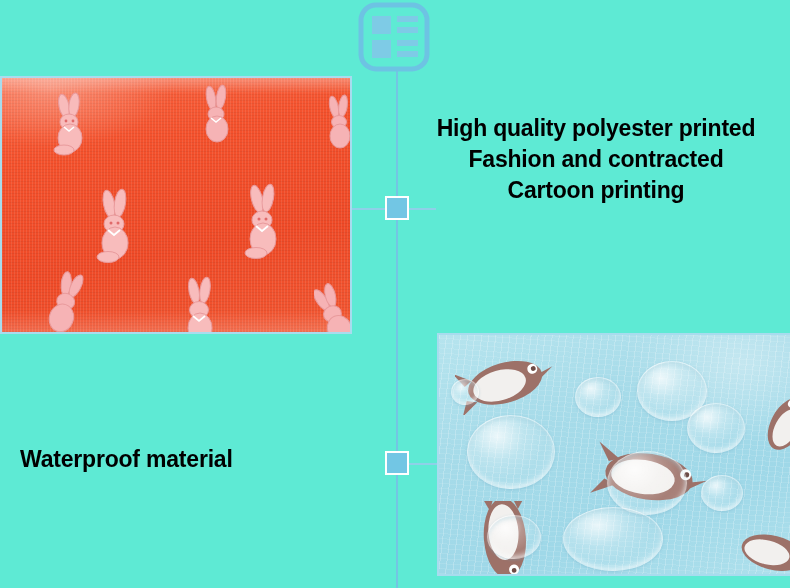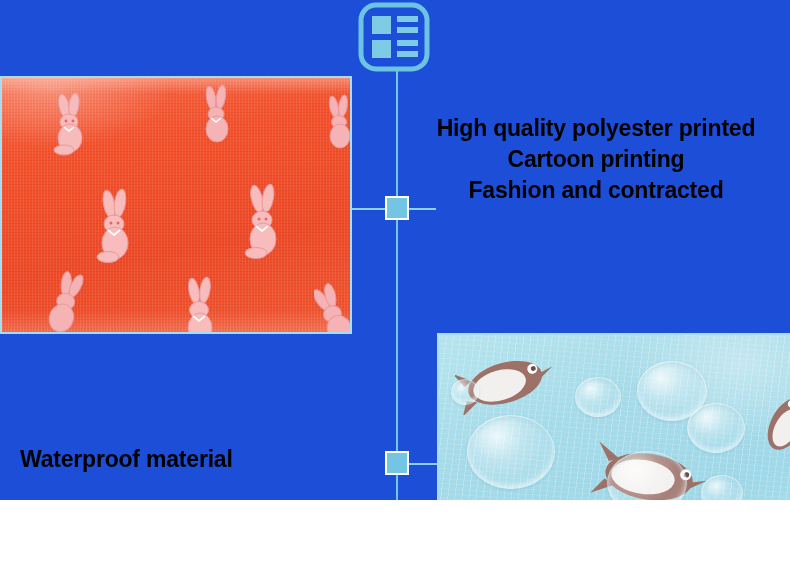--- a/index.html
+++ b/index.html
@@ -6,22 +6,22 @@
     margin: 0;
     padding: 0;
     background: #ffffff;
   }
   body {
     font-family: "Liberation Sans", sans-serif;
   }
   #canvas {
     position: relative;
     width: 790px;
-    height: 500px;
-    background: #1d4ed8;
+    height: 588px;
+    background: #5eead4;
     overflow: hidden;
   }
 
   
   .conn-vert {
     position: absolute;
     left: 396px;
     top: 70px;
     width: 2px;
     height: 518px;
@@ -391,21 +391,21 @@
     <div class="drop" style="left:168px; top:116px; width:78px; height:62px;"></div>
     <div class="drop" style="left:248px; top:68px;  width:56px; height:48px;"></div>
     <div class="drop" style="left:12px;  top:44px;  width:26px; height:24px;"></div>
     <div class="drop" style="left:124px; top:172px; width:98px; height:62px;"></div>
     <div class="drop" style="left:48px;  top:180px; width:52px; height:42px;"></div>
     <div class="drop" style="left:262px; top:140px; width:40px; height:34px;"></div>
   </div>
 
   <div class="caption caption-right">
     <div>High quality polyester printed</div>
+    <div>Fashion and contracted</div>
     <div>Cartoon printing</div>
-    <div>Fashion and contracted</div>
   </div>
 
   <div class="caption caption-left">
     <div>Waterproof material</div>
   </div>
 
 </div>
 
 </body></html>

